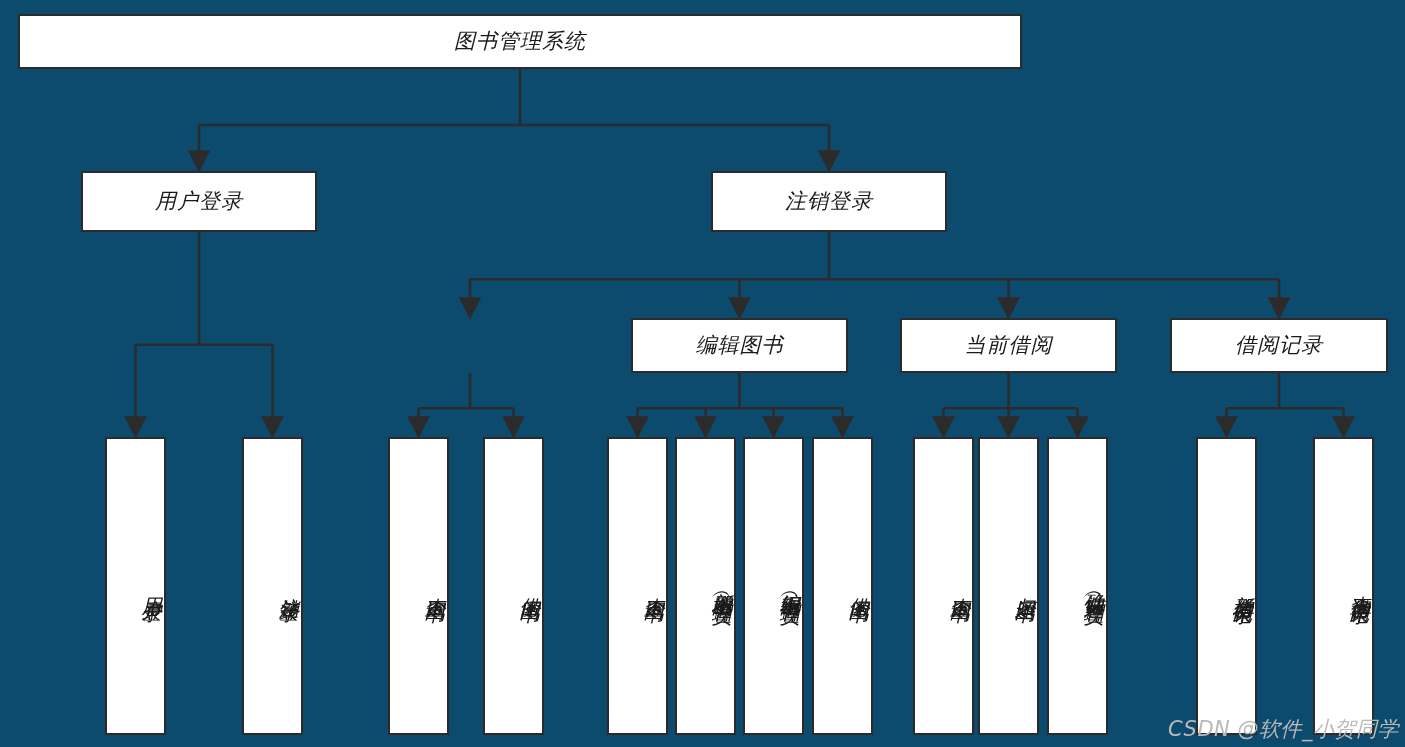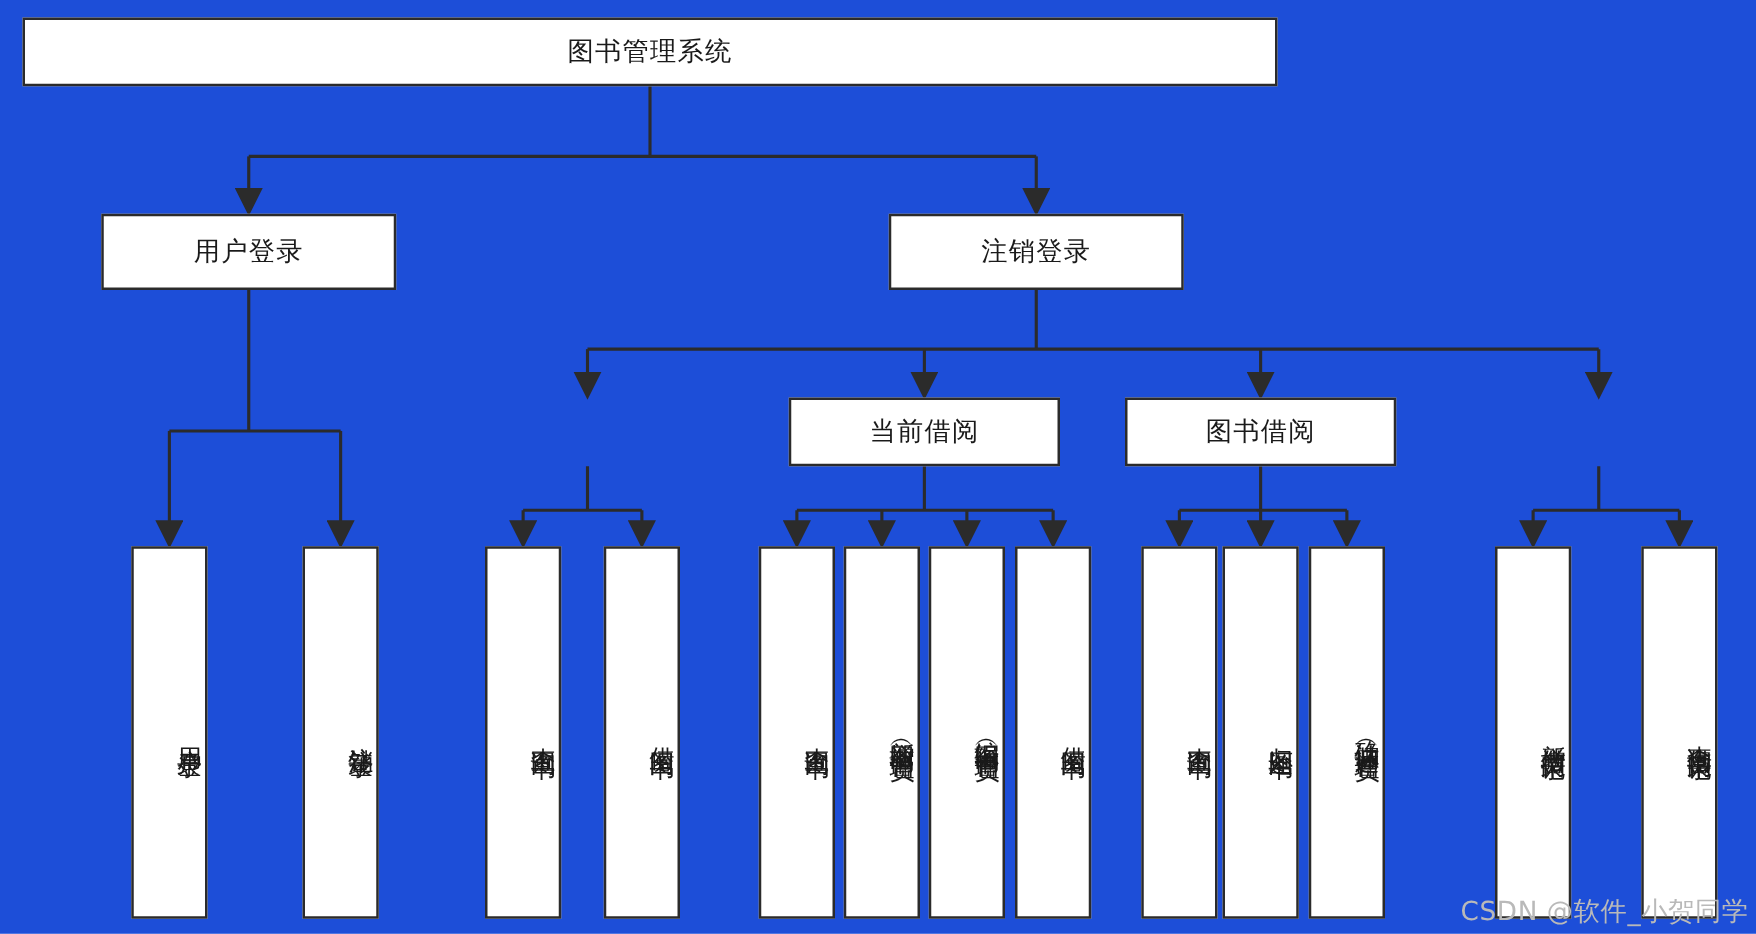--- a/index.html
+++ b/index.html
@@ -1,20 +1,20 @@
 <!DOCTYPE html>
 <html><head>
 <meta charset="utf-8">
 <style>
   html,body{margin:0;padding:0;background:#ffffff;}
   body{
     width:1405px;height:747px;overflow:hidden;
     font-family:"DejaVu Sans","Liberation Sans",sans-serif;
   }
-  #stage{position:relative;width:1405px;height:747px;background:#1d4ed8;}
+  #stage{position:relative;width:1405px;height:747px;background:#0c4a6e;font-style:italic;}
   svg#wires{position:absolute;left:0;top:0;width:1405px;height:747px;}
   .node{
     position:absolute;box-sizing:border-box;
     background:#ffffff;border:2.5px solid #2b2b2b;
     display:flex;align-items:center;justify-content:center;
     color:#1a1a1a;
   }
   .node.h{font-size:21px;line-height:1.2;letter-spacing:1px;}
   .node.v{
     writing-mode:vertical-rl;text-orientation:upright;
@@ -83,24 +83,27 @@
   </div>
 
   <div class="node h" style="left: 81px; top: 171px; width: 236px; height: 61px;">
     <span class="txt">用户登录</span>
   </div>
   <div class="node h" style="left: 711px; top: 171px; width: 236px; height: 61px;">
     <span class="txt">注销登录</span>
   </div>
 
   <div class="node h" style="left: 631px; top: 318px; width: 217px; height: 55px;">
+    <span class="txt">编辑图书</span>
+  </div>
+  <div class="node h" style="left: 900px; top: 318px; width: 217px; height: 55px;">
     <span class="txt">当前借阅</span>
   </div>
-  <div class="node h" style="left: 900px; top: 318px; width: 217px; height: 55px;">
-    <span class="txt">图书借阅</span>
+  <div class="node h" style="left: 1170px; top: 318px; width: 218px; height: 55px;">
+    <span class="txt">借阅记录</span>
   </div>
 
   <div class="node v" style="left: 105px; top: 437px; width: 61px; height: 298px;">
     <span class="txt">用户登录</span>
   </div>
   <div class="node v" style="left: 242px; top: 437px; width: 61px; height: 298px;">
     <span class="txt">注销登录</span>
   </div>
   <div class="node v" style="left: 388px; top: 437px; width: 61px; height: 298px;">
     <span class="txt">查询图书</span>

